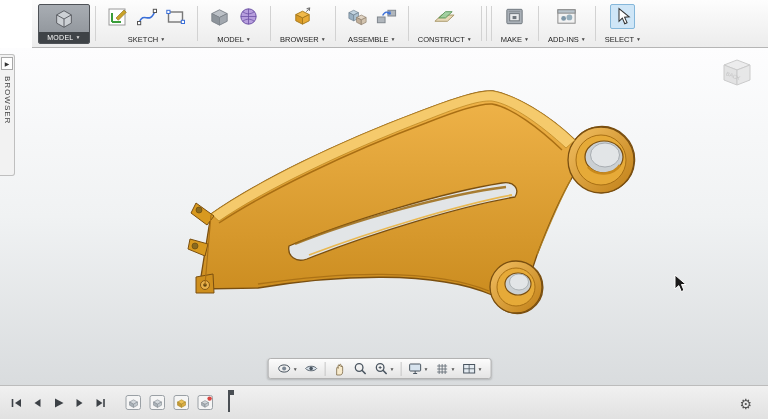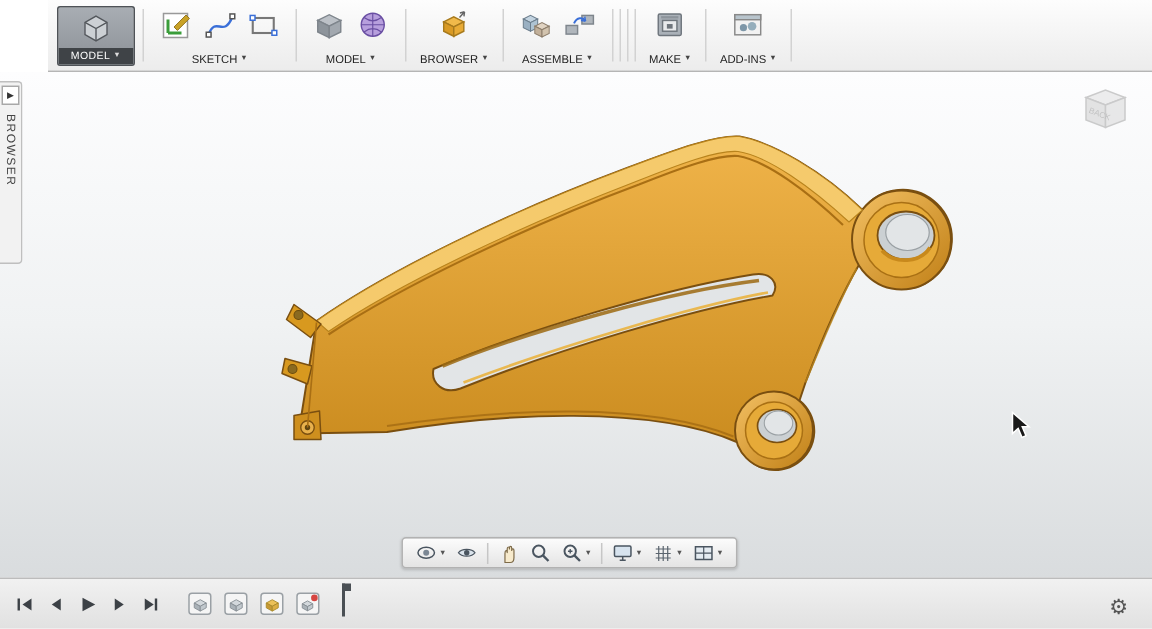--- a/index.html
+++ b/index.html
@@ -188,20 +188,34 @@
         </button>
       </div>
       <div class="rlabel">
         <span>ASSEMBLE</span>
           <span class="caret">▼</span>
       </div>
     </div>
 
     <div class="rdiv"></div>
 
+    <div class="rgroup">
+      <div class="ricons">
+        <button class="rtool">
+          <svg width="23" height="23" viewBox="0 0 24 24">
+              <path d="M2 17 L9 10.5 L22 10.5 L15 17 Z" fill="#e8d9b8" stroke="#a89868"></path>
+              <path d="M6 13.5 L13 7 L20 7 L13 13.5 Z" fill="#9fcf9f" stroke="#4f8f4f" opacity="0.92"></path>
+            </svg>
+        </button>
+      </div>
+      <div class="rlabel">
+        <span>CONSTRUCT</span>
+          <span class="caret">▼</span>
+      </div>
+    </div>
 
     <div class="rdiv"></div>
 
 
     <div class="rdiv"></div>
 
 
     <div class="rdiv"></div>
 
     <div class="rgroup">
@@ -235,20 +249,33 @@
         </button>
       </div>
       <div class="rlabel">
         <span>ADD-INS</span>
           <span class="caret">▼</span>
       </div>
     </div>
 
     <div class="rdiv"></div>
 
+    <div class="rgroup">
+      <div class="ricons">
+        <button class="rtool select-hl">
+          <svg width="21" height="21" viewBox="0 0 24 24">
+              <path d="M8 3 L8 17.5 L11.8 13.8 L14.6 20.2 L17.2 19 L14.4 12.8 L19.6 12.4 Z" fill="#fff" stroke="#333" stroke-width="1.2"></path>
+            </svg>
+        </button>
+      </div>
+      <div class="rlabel">
+        <span>SELECT</span>
+          <span class="caret">▼</span>
+      </div>
+    </div>
 
   </header>
 
   <div class="canvas">
 
     <svg class="model-svg" viewBox="0 0 768 337">
       <defs>
         <linearGradient id="gold" x1="0" y1="0" x2="0" y2="1">
           <stop offset="0" stop-color="#F0B44A"></stop>
             <stop offset="1" stop-color="#C8891C"></stop>

